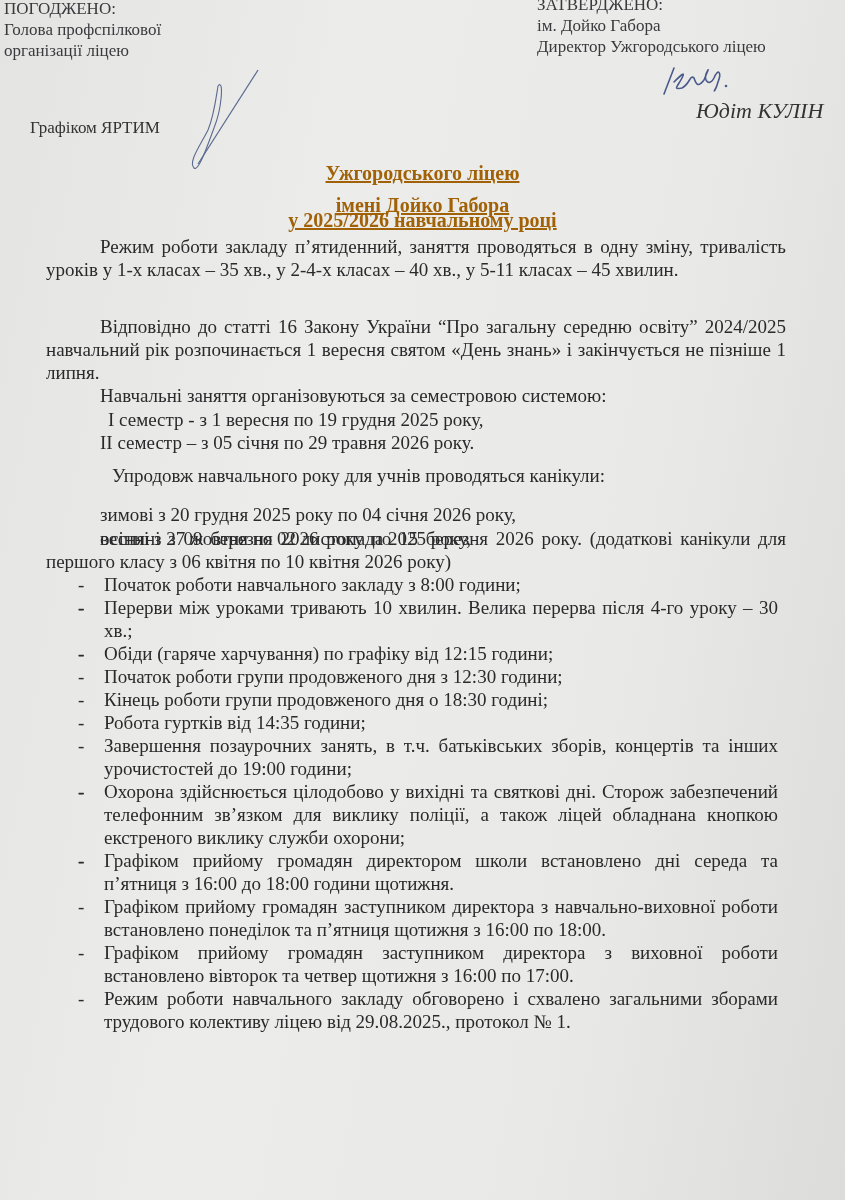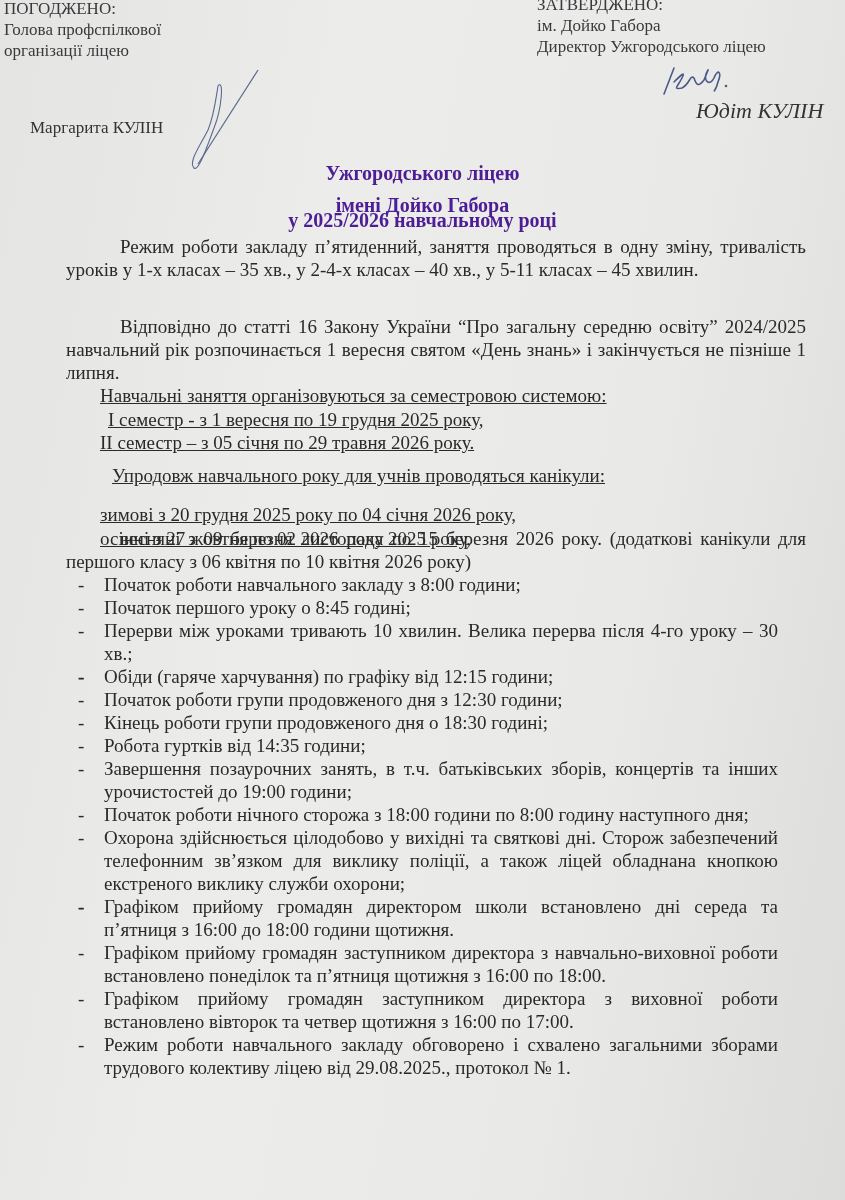--- a/index.html
+++ b/index.html
@@ -12,45 +12,45 @@
   }
   .page { position: absolute; inset: 0; }
   .abs { position: absolute; }
   .hdr { font-size: 17px; line-height: 21px; color: #3a3a3e; }
   .approved-left { left: 4px; top: -2px; }
   .approved-right { left: 537px; top: -6px; }
   .signer-left { left: 30px; top: 118px; font-size: 17px; color:#333; }
   .signer-right { left: 696px; top: 98px; font-size: 22px; color:#333;font-style:italic; }
   .title {
     left: 0; right: 0; text-align: center; font-weight: bold;
-    font-size: 20px; line-height: 23px; color: #4c1d95;
+    font-size: 20px; line-height: 23px; color: #a16207; text-decoration: underline;
   }
   .t1 { top: 162px; } .t2 { top: 186px; margin-top: 8px; } .t3 { top: 209px; }
   .body-text {
     font-size: 19px; line-height: 23px; color: #2a2a2c;
   }
-  .para { position: absolute; left: 46px; width: 740px; text-align: justify; margin-left: 20px; }
+  .para { position: absolute; left: 46px; width: 740px; text-align: justify; }
   .indent { text-indent: 54px; }
-  .line { position: absolute; left: 100px; white-space: nowrap; text-decoration: underline; }
+  .line { position: absolute; left: 100px; white-space: nowrap; }
   ul.items { list-style: none; margin: 0; padding: 0; position: absolute; left: 70px; width: 708px; top: 573px; }
   ul.items li { position: relative; padding-left: 34px; text-align: justify; margin: 0 0 0 0; }
   ul.items li .dash { position: absolute; left: 8px; top: 0; }
   .sig { position: absolute; }
 </style>
 </head>
 <body>
 
 <div class="page">
 
   <div class="abs hdr approved-left">
     <div>ПОГОДЖЕНО:</div>
     <div>Голова профспілкової</div>
     <div>організації ліцею</div>
   </div>
-  <div class="abs signer-left">Маргарита КУЛІН</div>
+  <div class="abs signer-left">Графіком ЯРТИМ</div>
   <svg class="sig" style="left:180px; top:68px;" width="90" height="110" viewBox="0 0 90 110">
     <path d="M78 2 L18 96" stroke="#5a6a90" stroke-width="1.2" fill="none"></path>
     <path d="M38 18 C44 10 42 40 34 60 C26 82 18 104 14 100 C8 94 20 78 28 62 C34 48 36 30 38 18 Z" stroke="#5a6a90" stroke-width="1.1" fill="none"></path>
   </svg>
 
   <div class="abs hdr approved-right">
     <div>ЗАТВЕРДЖЕНО:</div>
     <div>ім. Дойко Габора</div>
     <div>Директор Ужгородського ліцею</div>
   </div>
@@ -71,29 +71,29 @@
     <div class="line" style="top:384px;">Навчальні заняття організовуються за семестровою системою:</div>
     <div class="line" style="top:408px;margin-left:8px;">І семестр - з 1 вересня по 19 грудня 2025 року,</div>
     <div class="line" style="top:431px;">ІІ семестр –  з 05 січня по 29 травня 2026 року.</div>
     <div class="line" style="top:464px;margin-left:12px;">Упродовж навчального року для учнів проводяться канікули:</div>
     <div class="line" style="top:479px;margin-top:48px;">осінні з 27 жовтня по 02 листопада 2025 року,</div>
     <div class="line" style="top:503px;">зимові з 20 грудня 2025 року по 04 січня 2026 року,</div>
     <div class="para indent" style="top:527px; left:46px;">весняні з 09 березня 2026 року по 15 березня 2026 року. (додаткові канікули для першого класу з 06 квітня по 10 квітня 2026 року)</div>
 
     <ul class="items">
       <li><span class="dash">-</span><span>Початок роботи навчального закладу з 8:00 години;</span></li>
-      <li><span class="dash">-</span><span>Початок першого уроку о 8:45 годині;</span></li>
+      <li><span class="dash">-</span></li>
       <li><span class="dash">-</span><span>Перерви між уроками тривають 10 хвилин. Велика перерва після 4-го уроку – 30 хв.;</span></li>
       <li><span class="dash">-</span></li>
       <li><span class="dash">-</span><span>Обіди (гаряче харчування) по графіку від 12:15 години;</span></li>
       <li><span class="dash">-</span><span>Початок роботи групи продовженого дня з 12:30 години;</span></li>
       <li><span class="dash">-</span><span>Кінець роботи групи продовженого дня о 18:30 годині;</span></li>
       <li><span class="dash">-</span><span>Робота гуртків від 14:35 години;</span></li>
       <li><span class="dash">-</span><span>Завершення позаурочних занять, в т.ч. батьківських зборів, концертів та інших урочистостей до 19:00 години;</span></li>
-      <li><span class="dash">-</span><span>Початок роботи нічного сторожа з 18:00 години по 8:00 годину наступного дня;</span></li>
+      <li><span class="dash">-</span></li>
       <li><span class="dash">-</span><span>Охорона здійснюється цілодобово у вихідні та святкові дні. Сторож забезпечений телефонним зв’язком для виклику поліції, а  також ліцей обладнана кнопкою екстреного виклику служби охорони;</span></li>
       <li><span class="dash">-</span></li>
       <li><span class="dash">-</span><span>Графіком прийому громадян директором школи встановлено дні середа та п’ятниця з 16:00 до 18:00 години щотижня.</span></li>
       <li><span class="dash">-</span><span>Графіком прийому громадян заступником директора з навчально-виховної роботи встановлено понеділок та п’ятниця щотижня з 16:00 по 18:00.</span></li>
       <li><span class="dash">-</span><span>Графіком прийому громадян заступником директора з виховної роботи встановлено вівторок та четвер щотижня з 16:00 по 17:00.</span></li>
       <li><span class="dash">-</span><span>Режим роботи навчального закладу обговорено і схвалено загальними зборами трудового колективу ліцею від 29.08.2025., протокол № 1.</span></li>
     </ul>
   </div>
 </div>
 

